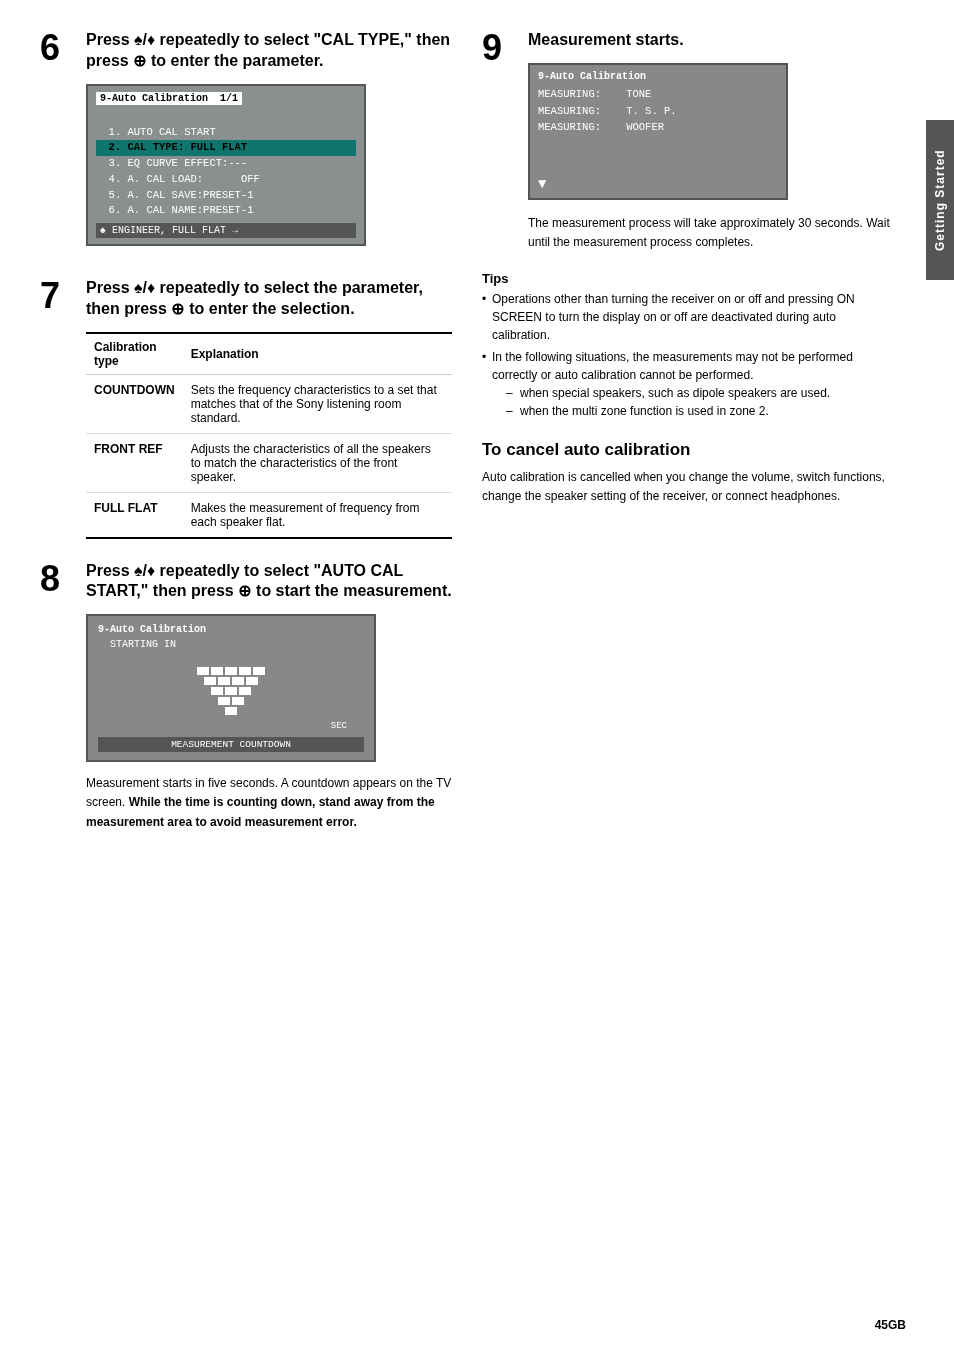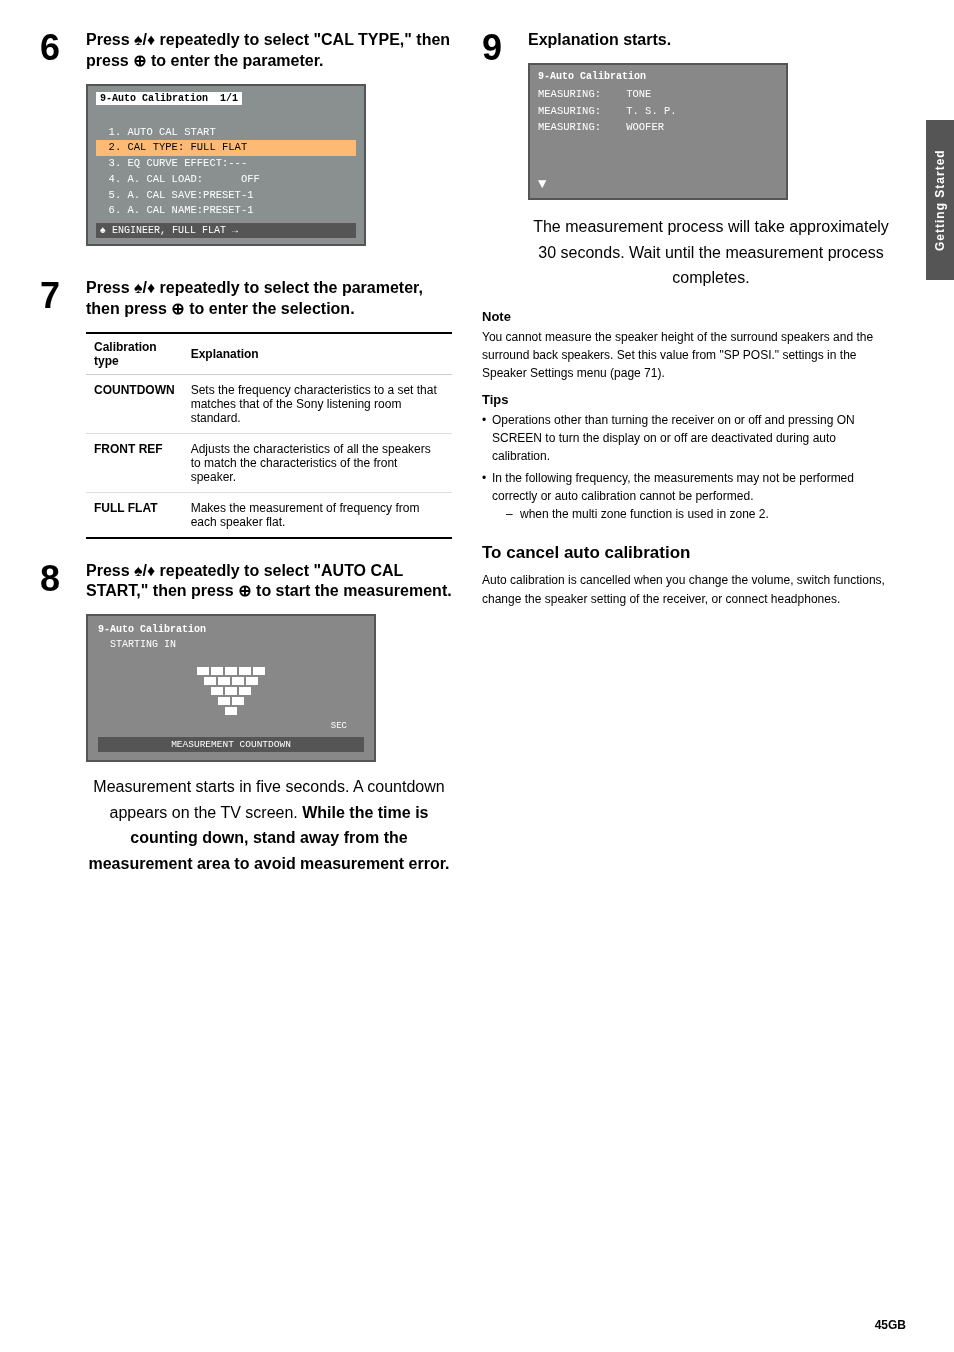--- a/index.html
+++ b/index.html
@@ -111,22 +111,23 @@
     }
 
     .screen-display .screen-line {
       color: #fff;
       font-size: 10.5px;
       line-height: 1.5;
       white-space: pre;
     }
 
     .screen-display .screen-line.highlighted {
-      background: #fdba74;
+      background: #0f766e;
       color: #000;
+      font-weight: bold;
     }
 
     .screen-display .screen-bottom {
       background: #555;
       color: #fff;
       font-size: 10px;
       padding: 2px 4px;
       margin-top: 4px;
       text-align: left;
       white-space: pre;
@@ -299,24 +300,23 @@
     
     .page-number {
       position: absolute;
       bottom: 20px;
       right: 48px;
       font-size: 12px;
       font-weight: bold;
     }
 
     .step-desc {
-      font-size: 16px;
+      font-size: 12px;
       line-height: 1.6;
       margin-top: 12px;
-      text-align: center;
     }
 
     .step-desc strong {
       font-weight: bold;
     }
   </style>
 </head>
 <body>
 
 <div class="page-container">
@@ -430,49 +430,46 @@
           </div>
         </div>
 
       </div>
 
       <div class="right-col">
 
         <div class="step">
           <div class="step-number">9</div>
           <div class="step-content">
-            <div class="step-title">Explanation starts.</div>
+            <div class="step-title">Measurement starts.</div>
 
             <div class="screen-right">
               <div class="sr-title">9-Auto Calibration</div>
               <div class="sr-line">MEASURING:&nbsp;&nbsp;&nbsp;&nbsp;TONE</div>
               <div class="sr-line">MEASURING:&nbsp;&nbsp;&nbsp;&nbsp;T. S. P.</div>
               <div class="sr-line">MEASURING:&nbsp;&nbsp;&nbsp;&nbsp;WOOFER</div>
               <div style="margin-top: 40px; color:#fff; font-size:14px;">▼</div>
             </div>
 
             <div class="step-desc">
               The measurement process will take approximately 30 seconds. Wait until the measurement process completes.
             </div>
 
           </div>
         </div>
 
-        <div class="note-section">
-          <div class="note-title">Note</div>
-          <div class="note-text">You cannot measure the speaker height of the surround speakers and the surround back speakers. Set this value from "SP POSI." settings in the Speaker Settings menu (page 71).</div>
-        </div>
 
         <div class="tips-section">
           <div class="tips-title">Tips</div>
           <ul class="tips-list">
             <li>Operations other than turning the receiver on or off and pressing ON SCREEN to turn the display on or off are deactivated during auto calibration.</li>
             <li>
-              <span>In the following frequency, the measurements may not be performed correctly or auto calibration cannot be performed.</span>
+              <span>In the following situations, the measurements may not be performed correctly or auto calibration cannot be performed.</span>
               <ul class="tips-sub">
+                <li>when special speakers, such as dipole speakers are used.</li>
                 <li>when the multi zone function is used in zone 2.</li>
               </ul>
             </li>
           </ul>
         </div>
 
         <div class="cancel-section">
           <div class="cancel-title">To cancel auto calibration</div>
           <div class="cancel-text">Auto calibration is cancelled when you change the volume, switch functions, change the speaker setting of the receiver, or connect headphones.</div>
         </div>

